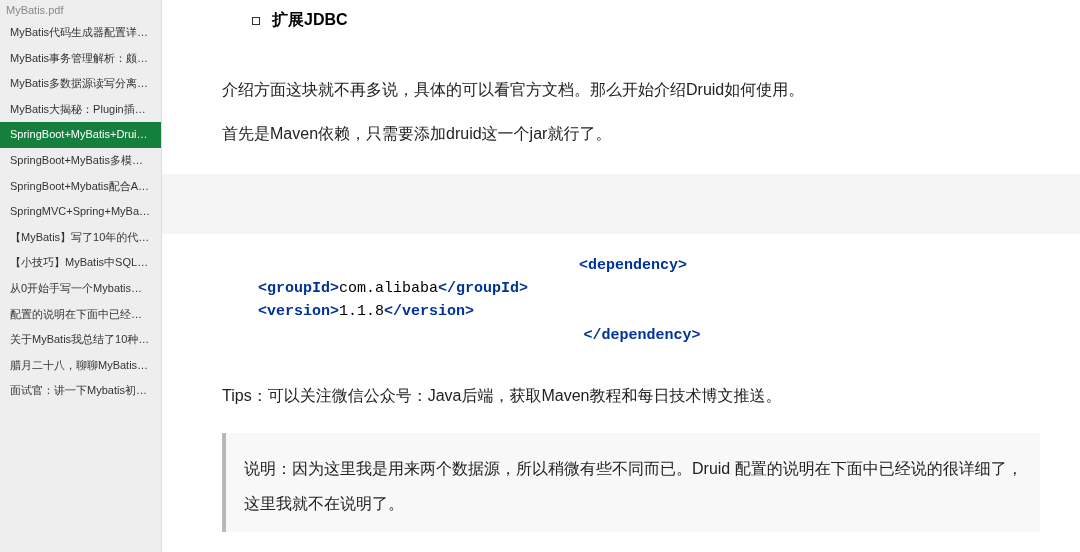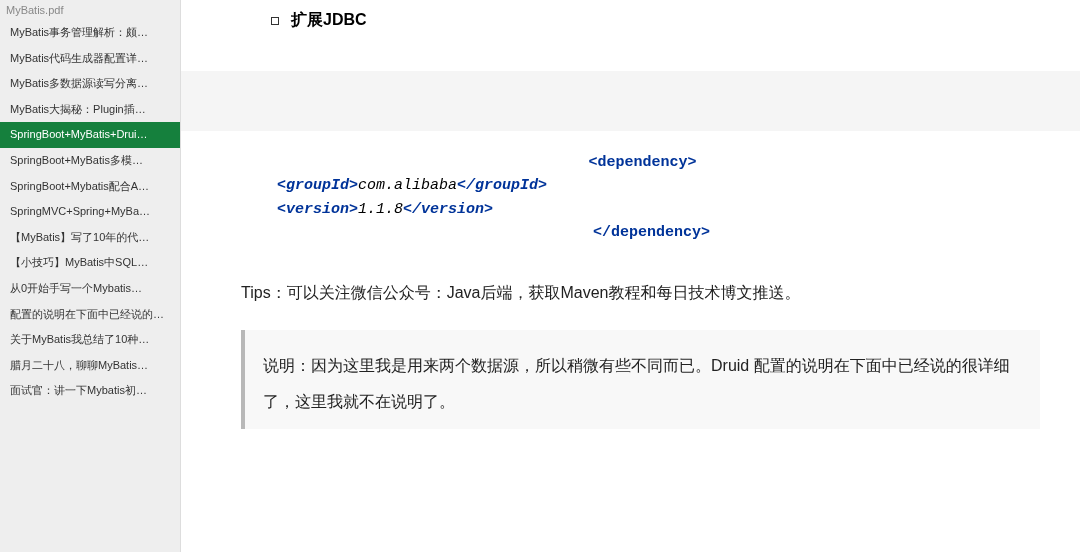--- a/index.html
+++ b/index.html
@@ -9,21 +9,21 @@
     }
     body {
       font-family: -apple-system, BlinkMacSystemFont, "Segoe UI", "PingFang SC", "Hiragino Sans GB", "Microsoft YaHei", sans-serif;
       display: flex;
       width: 1080px;
       height: 552px;
       overflow: hidden;
       background: #fff;
     }
     .sidebar {
-      width: 181px;
+      width: 162px;
       background: #eeeeee;
       border-right: 1px solid #ddd;
       flex-shrink: 0;
       overflow: hidden;
     }
     .sidebar-title {
       padding: 4px 6px;
       font-size: 11px;
       color: #888;
       white-space: nowrap;
@@ -100,40 +100,39 @@
     }
     .code-text {
       color: #000;
     }
     .indent1 {
       padding-left: 0;
       text-align: center;
     }
     .indent2 {
       padding-left: 32px;
-      font-style: italic;
     }
     .note-box {
       border-left: 4px solid #b8b8b8;
       background: #f8f8f8;
       padding: 18px 16px 10px 18px;
       margin-top: 18px;
       font-size: 16px;
       color: #222;
       line-height: 2.2;
     }
   </style>
 </head>
 <body>
 
 <div class="sidebar">
   <div class="sidebar-title">MyBatis.pdf</div>
   <div id="sidebar-list">
+      <div class="sidebar-item">MyBatis代码生成器配置详…</div>
       <div class="sidebar-item">MyBatis事务管理解析：颇…</div>
-      <div class="sidebar-item">MyBatis代码生成器配置详…</div>
       <div class="sidebar-item">MyBatis多数据源读写分离…</div>
       <div class="sidebar-item">MyBatis大揭秘：Plugin插…</div>
       <div class="sidebar-item selected">SpringBoot+MyBatis+Drui…</div>
       <div class="sidebar-item">SpringBoot+MyBatis多模…</div>
       <div class="sidebar-item">SpringBoot+Mybatis配合A…</div>
       <div class="sidebar-item">SpringMVC+Spring+MyBa…</div>
       <div class="sidebar-item">【MyBatis】写了10年的代…</div>
       <div class="sidebar-item">【小技巧】MyBatis中SQL…</div>
       <div class="sidebar-item">从0开始手写一个Mybatis…</div>
       <div class="sidebar-item">配置的说明在下面中已经说的很详细了…</div>
@@ -143,20 +142,22 @@
     </div>
 </div>
 
 <div class="content">
   <div class="content-inner">
     <div class="bullet-line">
       <span class="bullet-square"></span>
       <span class="bullet-text">扩展JDBC</span>
     </div>
 
+    <div class="paragraph">介绍方面这块就不再多说，具体的可以看官方文档。那么开始介绍Druid如何使用。</div>
+    <div class="paragraph">首先是Maven依赖，只需要添加druid这一个jar就行了。</div>
 
     <div class="section-gap"></div>
 
     <div class="code-block">
       <div class="code-line indent1"><span class="tag">&lt;dependency&gt;</span></div>
       <div class="code-line indent2"><span class="tag">&lt;groupId&gt;</span><span class="code-text">com.alibaba</span><span class="tag">&lt;/groupId&gt;</span></div>
       <div class="code-line indent2"><span class="tag">&lt;version&gt;</span><span class="code-text">1.1.8</span><span class="tag">&lt;/version&gt;</span></div>
       <div class="code-line indent1">  <span class="tag">&lt;/dependency&gt;</span></div>
     </div>
 

